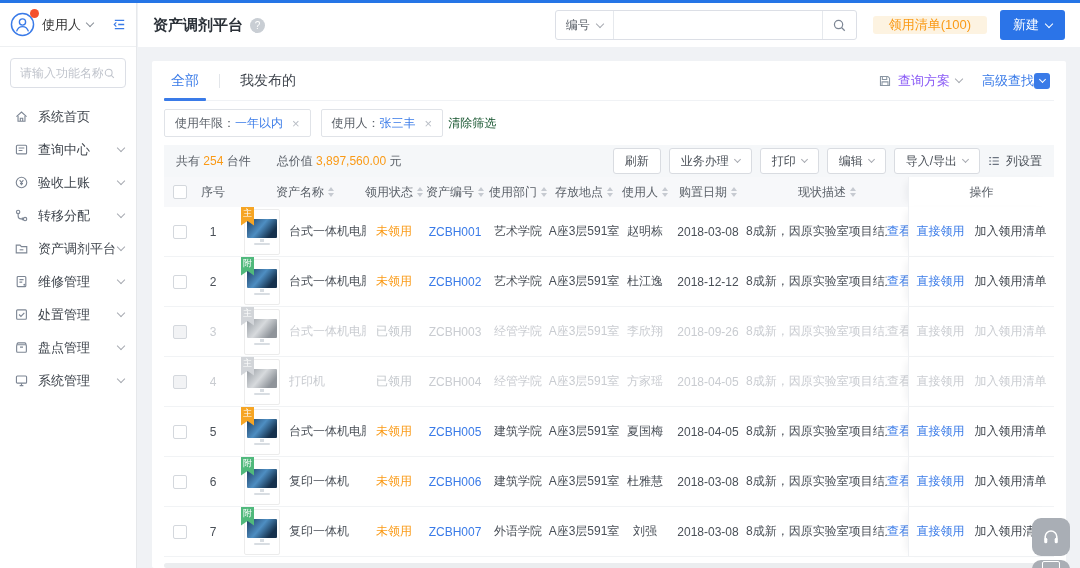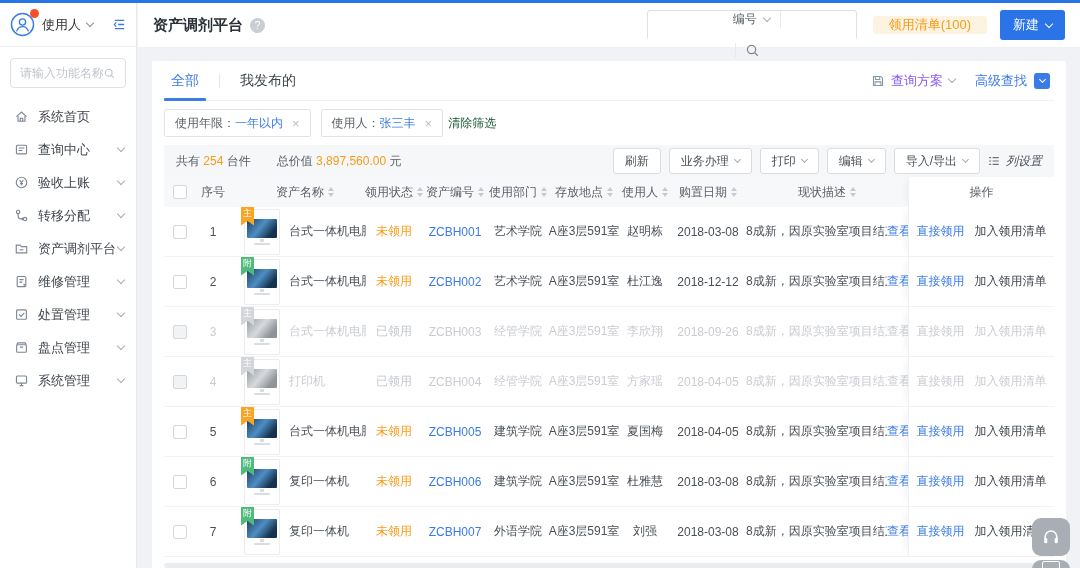--- a/index.html
+++ b/index.html
@@ -27,57 +27,57 @@
   .menu-item { height:33px; display:flex; align-items:center; padding:0 12px 0 13px; cursor:pointer; }
   .mi-icon { width:16px; height:16px; margin-right:9px; display:flex; align-items:center; justify-content:center; flex:none; }
   .mi-label { font-size:13px; color:#3f454d; flex:1; white-space:nowrap; }
   .mi-chevron { color:#a8abb2; flex:none; }
 
   
   .main { position:absolute; left:138px; top:3px; right:0; bottom:0; }
   .main-header { height:44px; background:#fff; display:flex; align-items:center; padding:0 15px; }
   .page-title { font-size:15px; font-weight:bold; color:#2b3138; }
   .help-icon { width:15px; height:15px; border-radius:50%; background:#c9ced4; color:#fff; font-size:10px; line-height:15px; text-align:center; margin-left:7px; cursor:pointer; }
-  .search-group { margin-left:auto; display:flex; align-items:center; height:30px; border:1px solid #dcdfe6; border-radius:3px; background:#fff;flex-direction:column; }
+  .search-group { margin-left:auto; display:flex; align-items:center; height:30px; border:1px solid #dcdfe6; border-radius:3px; background:#fff; }
   .sg-select { display:flex; align-items:center; gap:7px; padding:0 10px; color:#5a6068; font-size:12px; border-right:1px solid #e6e9ed; height:100%; cursor:pointer; }
   .sg-select .cv { color:#a8abb2; }
   .sg-input { width:208px; height:100%; border:none; outline:none; padding:0 8px; font-family:inherit; }
   .sg-icon { width:34px; height:100%; display:flex; align-items:center; justify-content:center; border-left:1px solid #e6e9ed; cursor:pointer; }
   .claim-btn { margin-left:16px; background:#fdf3e1; color:#fa9a16; border:none; height:18px; padding:0 16px; border-radius:3px; font-size:13px; }
   .new-btn { margin-left:13px; background:#2b74e8; color:#fff; border:none; height:30px; padding:0 13px; border-radius:3px; font-size:13px; display:flex; align-items:center; gap:7px; }
   .new-btn .cv { color:#fff; }
 
   
   .card { position:absolute; left:14px; right:14px; top:58px; bottom:0; background:#fff; border-radius:2px; padding:0 12px; overflow:hidden; }
   .tabs-row { height:40px; display:flex; align-items:center; border-bottom:1px solid #f0f2f5; padding:0 4px; }
   .tab { font-size:14px; color:#3f454d; height:100%; display:flex; align-items:center; padding:0 3px; position:relative; cursor:pointer; }
   .tab.active { color:#3a7be8; }
   .tab.active::after { content:''; position:absolute; bottom:-1px; left:-4px; right:-4px; height:3px; background:#3a7be8; border-radius:1px; }
   .tab-sep { width:1px; height:14px; background:#e3e6ea; margin:0 17px; }
   .tabs-right { margin-left:auto; display:flex; align-items:center; gap:20px; }
   .query-plan { display:flex; align-items:center; gap:6px; color:#8b5cf6; font-size:13px; cursor:pointer; }
   .query-plan .cv { color:#a8abb2; }
-  .adv-search { display:flex; align-items:center; gap:7px; color:#3a7be8; font-size:13px; cursor:pointer; }
+  .adv-search { display:flex; align-items:center; color:#3a7be8; font-size:13px; cursor:pointer; }
   .adv-icon { width:16px; height:16px; background:#3a7be8; border-radius:3px; display:flex; align-items:center; justify-content:center; }
   .adv-icon .cv { color:#fff; width:5px; height:5px; margin-top:-2px; }
 
   .filters-row { display:flex; align-items:center; gap:0; padding:8px 0; }
   .chip { border:1px solid #e0e3e8; border-radius:2px; height:28px; display:flex; align-items:center; padding:0 10px; font-size:12px; color:#5a6068; background:#fff; }
   .chip .chip-value { color:#3a7be8; }
   .chip .chip-x { color:#b9bec6; margin-left:9px; font-size:13px; cursor:pointer; line-height:1; }
   .clear-filters { color:#14532d; font-size:12px; margin-left:5px; cursor:pointer; }
 
   .stats-row { background:#f5f7f9; height:32px; display:flex; align-items:center; padding:0 12px; }
   .stat { color:#5a6068; white-space:nowrap; }
   .stat + .stat { margin-left:26px; }
   .stat .num { color:#fa9a16; }
   .stats-buttons { margin-left:auto; display:flex; align-items:center; gap:8px; }
   .tb-btn { background:#fff; border:1px solid #d9dce1; border-radius:3px; height:26px; padding:0 11px; display:flex; align-items:center; gap:6px; font-size:12px; color:#4a5058; }
   .tb-btn .cv { color:#a8abb2; width:5px; height:5px; }
-  .col-settings { display:flex; align-items:center; gap:5px; color:#4a5058; font-size:12px; margin-left:7px; cursor:pointer;font-style:italic; }
+  .col-settings { display:flex; align-items:center; gap:5px; color:#4a5058; font-size:12px; margin-left:7px; cursor:pointer; }
 
   
   .thead { display:flex; align-items:stretch; height:30px; background:#f7f8fa; color:#5a6068; }
   .th { display:flex; align-items:center; justify-content:center; gap:4px; white-space:nowrap; }
   .sort { display:inline-flex; flex-direction:column; cursor:pointer; }
   .sort i { display:block; width:0; height:0; border-left:3.5px solid transparent; border-right:3.5px solid transparent; }
   .sort .up { border-bottom:4px solid #c6cad1; margin-bottom:2px; }
   .sort .dn { border-top:4px solid #c6cad1; }
   .trow { display:flex; align-items:stretch; height:50px; border-bottom:1px solid #f1f3f5; background:#fff; color:#4a5058; }
   .td { display:flex; align-items:center; min-width:0; white-space:nowrap; }

